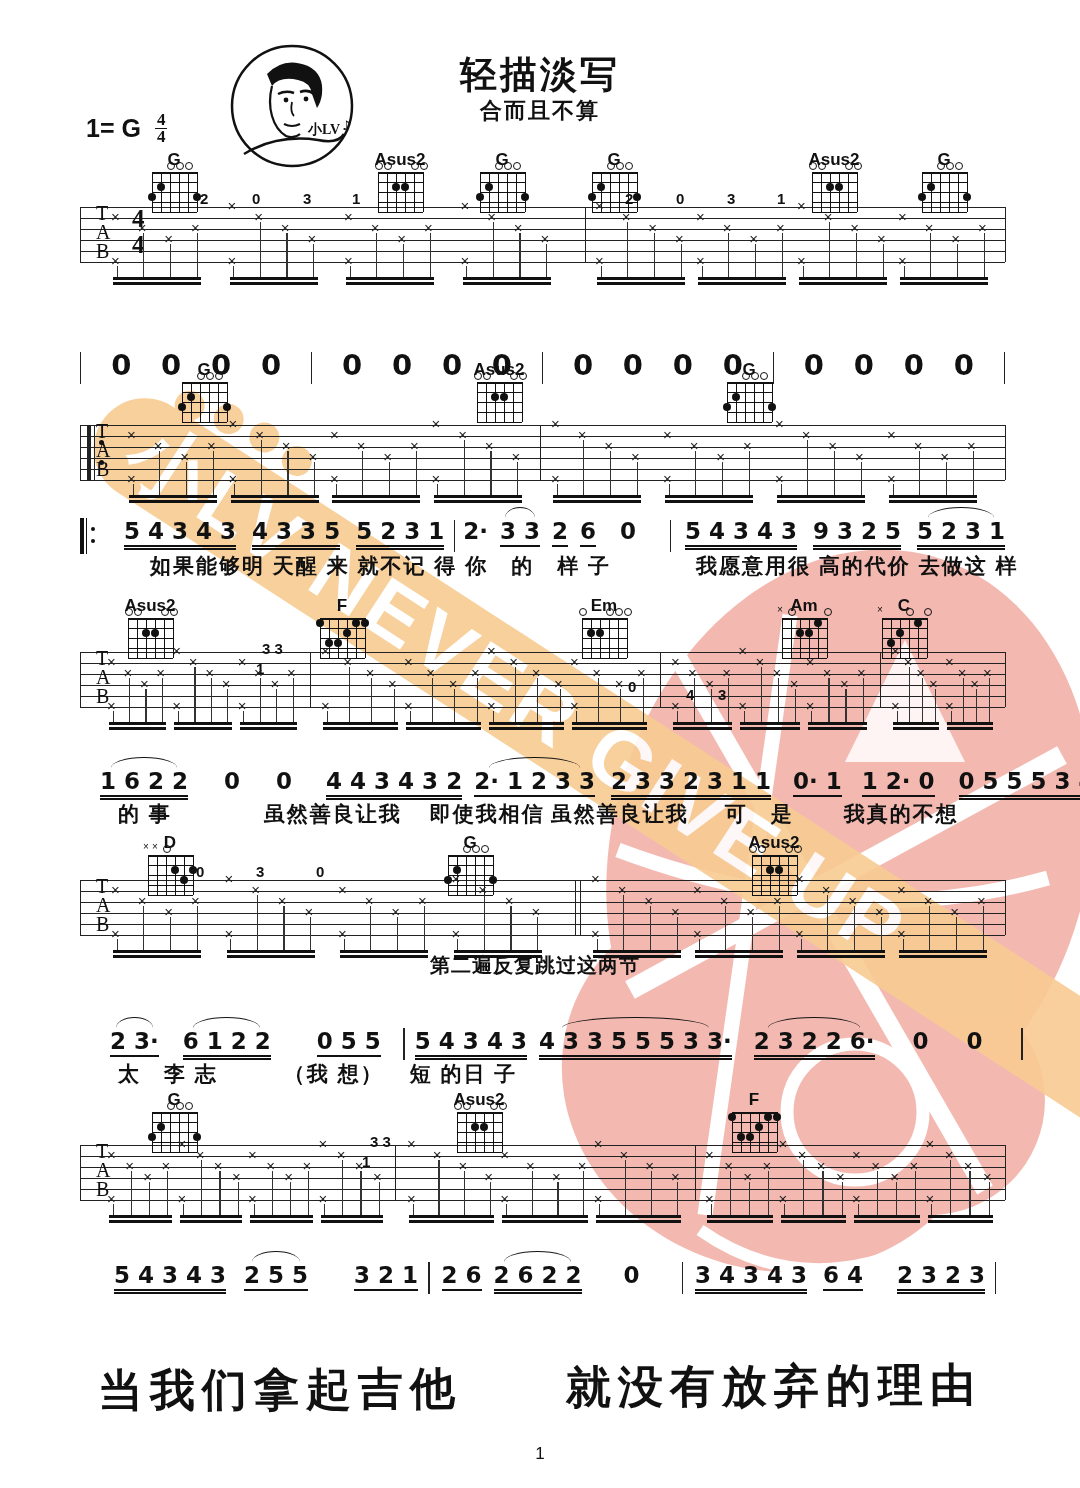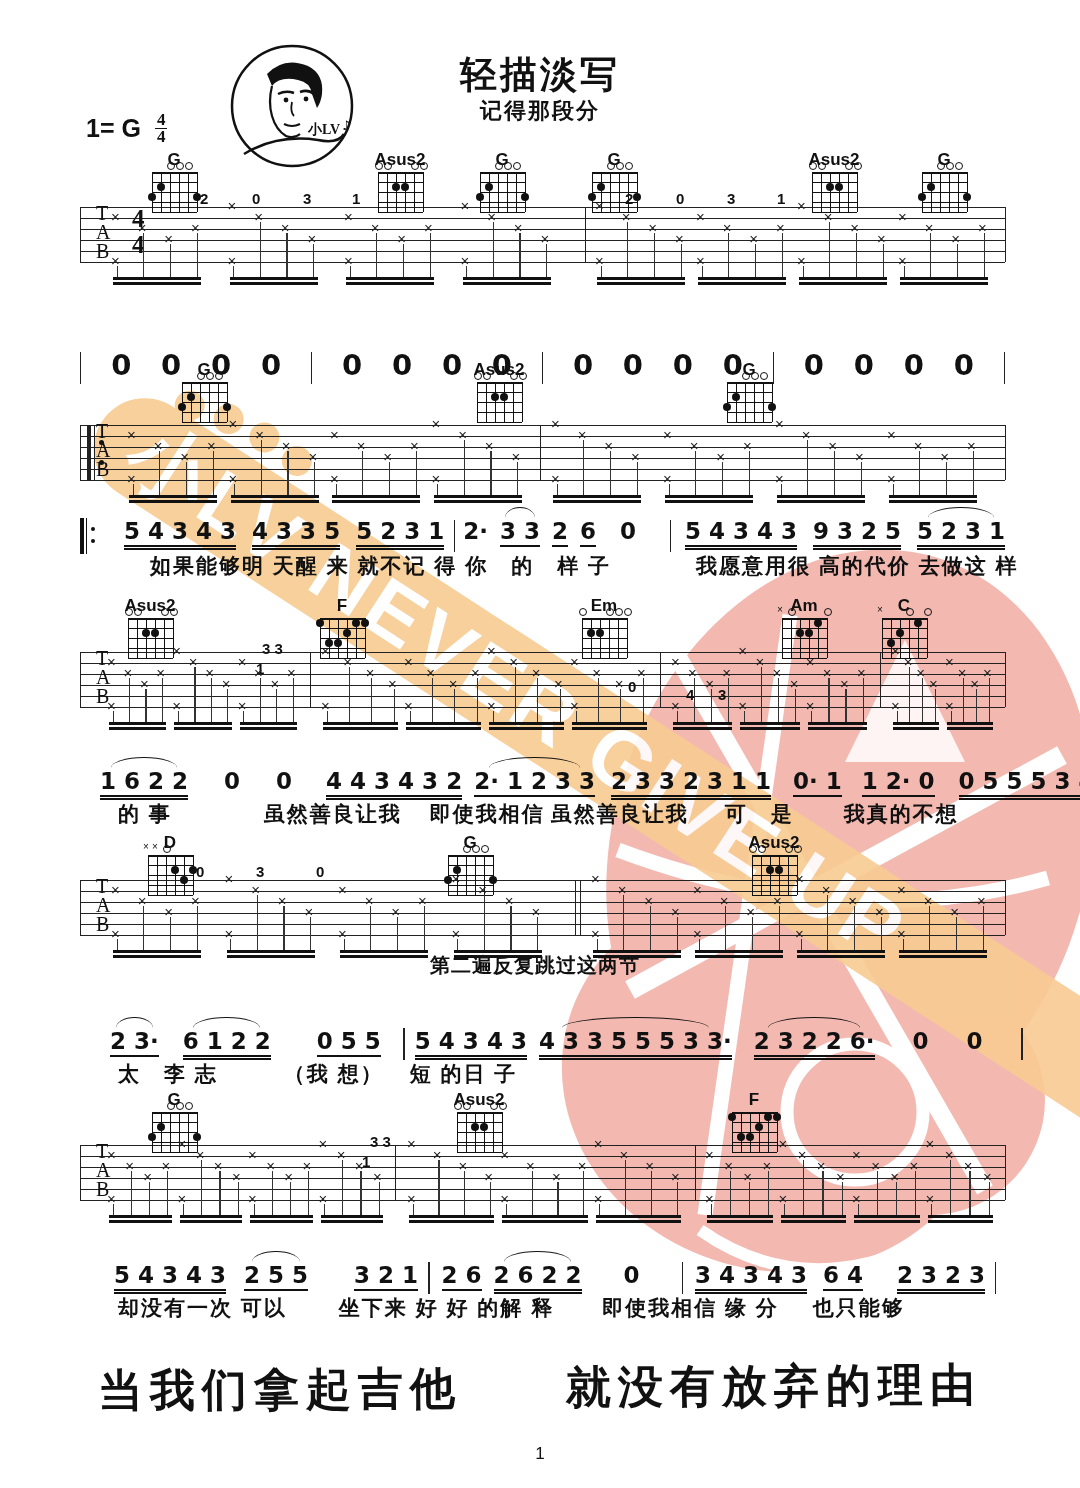--- a/index.html
+++ b/index.html
@@ -93,21 +93,21 @@
       <circle cx="64" cy="58" r="2.4" fill="#111"></circle>
       <circle cx="84" cy="57" r="2.4" fill="#111"></circle>
       <path d="M70 60 Q68 70 72 74" fill="none" stroke="#111" stroke-width="1.8"></path>
       <path d="M62 82 Q70 86 78 82" fill="none" stroke="#111" stroke-width="2.2"></path>
       <path d="M22 112 Q55 92 96 98 Q116 102 122 92" fill="none" stroke="#111" stroke-width="2.5"></path>
       <text x="86" y="92" font-family="Liberation Serif, serif" font-size="14" font-weight="bold" fill="#111">小LV</text>
       <text x="120" y="88" font-family="DejaVu Sans, sans-serif" font-size="13" fill="#111">♪</text>
     </svg>
 
     <div class="title">轻描淡写</div>
-    <div class="subtitle">记得那段分</div>
+    <div class="subtitle">合而且不算</div>
   </div>
 
   <div id="score">
       <div class="stline" style="left: 80px; top: 207px; width: 925px;"></div>
       <div class="stline" style="left: 80px; top: 218px; width: 925px;"></div>
       <div class="stline" style="left: 80px; top: 229px; width: 925px;"></div>
       <div class="stline" style="left: 80px; top: 240px; width: 925px;"></div>
       <div class="stline" style="left: 80px; top: 251px; width: 925px;"></div>
       <div class="stline" style="left: 80px; top: 262px; width: 925px;"></div>
       <div class="vbar" style="left: 80px; top: 207px; height: 55px;"></div>
@@ -1204,26 +1204,20 @@
         <div class="bl" style="margin-left: 10px;"></div>
         <div class="nt u1" style="margin-left: 12px;">2 6</div>
         <div class="nt u2" style="margin-left: 12px;">2 6 2 2<div class="tiearc"></div></div>
         <div class="nt" style="margin-left: 42px;">0</div>
         <div class="bl" style="margin-left: 42px;"></div>
         <div class="nt u2" style="margin-left: 12px;">3 4 3 4 3</div>
         <div class="nt u1" style="margin-left: 16px;">6 4</div>
         <div class="nt u2" style="margin-left: 34px;">2 3 2 3</div>
         <div class="bl" style="margin-left: 10px;"></div>
       </div>
-      <div class="lrow" style="left: 80px; top: 1294px; width: 925px;">
-        <div class="ly" style="margin-left: 38px;">却没有一次 可以</div>
-        <div class="ly" style="margin-left: 52px;">坐下来 好 好 的解 释</div>
-        <div class="ly" style="margin-left: 48px;">即使我相信 缘 分</div>
-        <div class="ly" style="margin-left: 34px;">也只能够</div>
-      </div>
     </div>
 
   <div class="anno" id="anno" style="left: 430px; top: 952px;">第二遍反复跳过这两节</div>
 
   <div class="ftr">
     <div class="slogan">当我们拿起吉他　　就没有放弃的理由</div>
     <div class="pageno">1</div>
   </div>
 </div>
 

